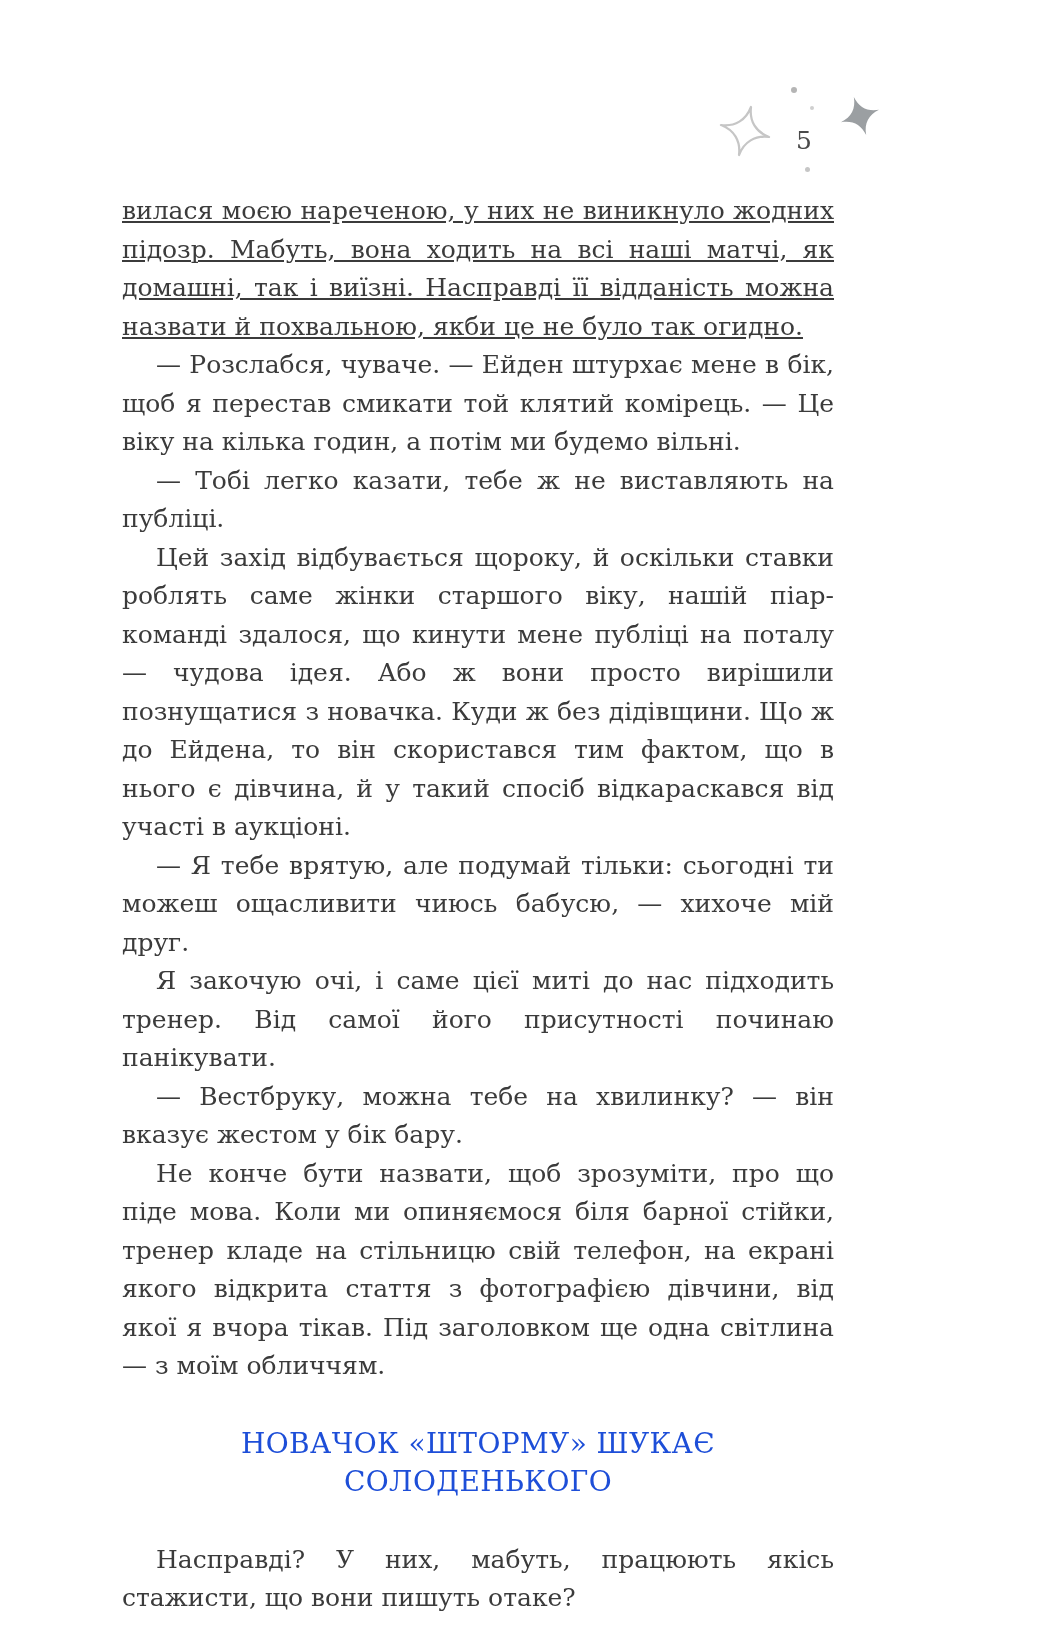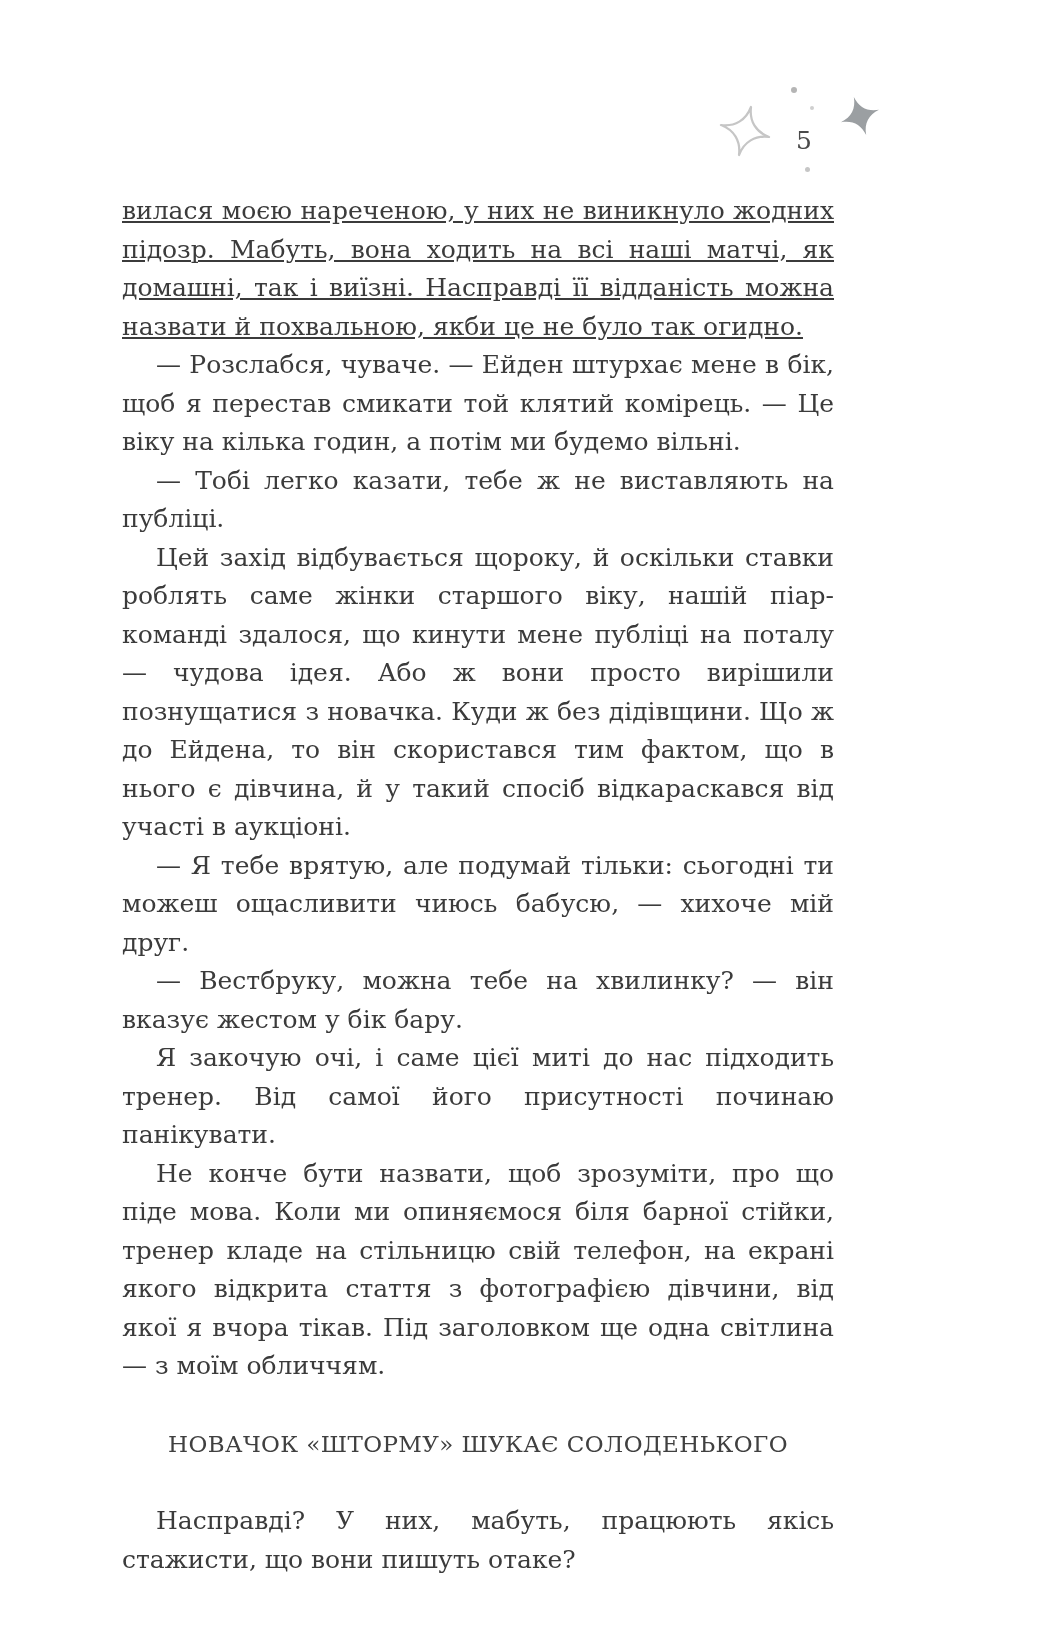--- a/index.html
+++ b/index.html
@@ -52,27 +52,27 @@
     line-height: 38.5px;
     text-align: justify;
   }
   .text-block p {
     margin: 0;
     text-indent: 34px;
   }
   .text-block p.no-indent { text-indent: 0; text-decoration: underline; }
 
   .headline {
-    font-size: 23px;
+    font-size: 28px;
     font-weight: normal;
     text-align: center;
     text-indent: 0;
     margin: 39px 0 39px 0;
     letter-spacing: 0.4px;
-    color: #404040;
+    color: #1d4ed8;
   }
 </style>
 </head>
 <body>
 
 <div class="page">
 
   <svg class="sparkle-outline" width="54" height="54" viewBox="0 0 48 48" aria-hidden="true">
     <path d="M24 2 C25.5 14.5 33.5 22.5 46 24 C33.5 25.5 25.5 33.5 24 46 C22.5 33.5 14.5 25.5 2 24 C14.5 22.5 22.5 14.5 24 2 Z" fill="none" stroke="#c6c6c6" stroke-width="2" stroke-linejoin="round"></path>
   </svg>
@@ -87,22 +87,22 @@
   </svg>
 
   <span class="dot dot-c"></span>
 
   <main class="text-block">
     <p class="no-indent">вилася моєю нареченою, у них не виникнуло жодних підозр. Мабуть, вона ходить на всі наші матчі, як домашні, так і виїзні. Насправді її відданість можна назвати й похвальною, якби це не було так огидно.</p>
     <p>— Розслабся, чуваче. — Ейден штурхає мене в бік, щоб я перестав смикати той клятий комірець. — Це віку на кілька годин, а потім ми будемо вільні.</p>
     <p>— Тобі легко казати, тебе ж не виставляють на публіці.</p>
     <p>Цей захід відбувається щороку, й оскільки ставки роблять саме жінки старшого віку, нашій піар-команді здалося, що кинути мене публіці на поталу — чудова ідея. Або ж вони просто вирішили познущатися з новачка. Куди ж без дідівщини. Що ж до Ейдена, то він скористався тим фактом, що в нього є дівчина, й у такий спосіб відкараскався від участі в аукціоні.</p>
     <p>— Я тебе врятую, але подумай тільки: сьогодні ти можеш ощасливити чиюсь бабусю, — хихоче мій друг.</p>
+    <p>Я закочую очі, і саме цієї миті до нас підходить тренер. Від самої його присутності починаю панікувати.</p>
     <p>— Вестбруку, можна тебе на хвилинку? — він вказує жестом у бік бару.</p>
-    <p>Я закочую очі, і саме цієї миті до нас підходить тренер. Від самої його присутності починаю панікувати.</p>
     <p>Не конче бути назвати, щоб зрозуміти, про що піде мова. Коли ми опиняємося біля барної стійки, тренер кладе на стільницю свій телефон, на екрані якого відкрита стаття з фотографією дівчини, від якої я вчора тікав. Під заголовком ще одна світлина — з моїм обличчям.</p>
 
     <h2 class="headline">НОВАЧОК «ШТОРМУ» ШУКАЄ СОЛОДЕНЬКОГО</h2>
 
     <p>Насправді? У них, мабуть, працюють якісь стажисти, що вони пишуть отаке?</p>
   </main>
 
 </div>
 
 </body></html>

